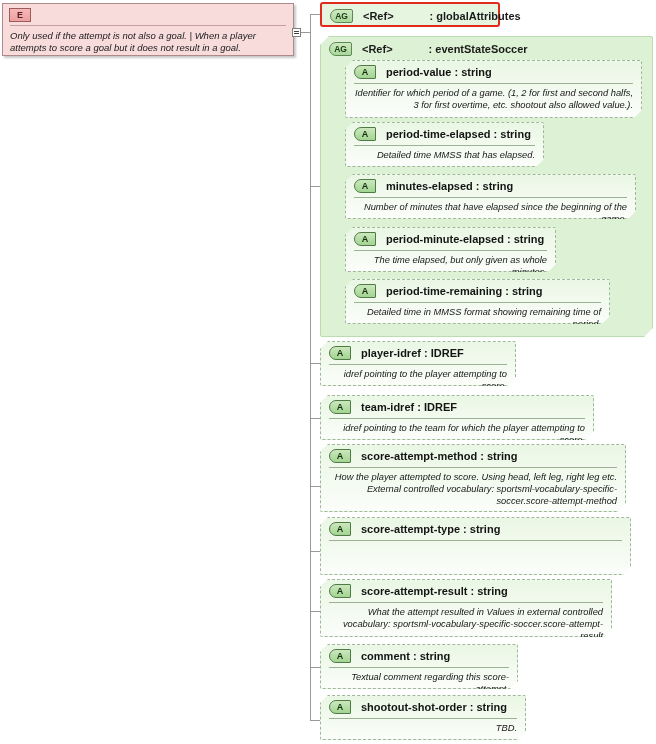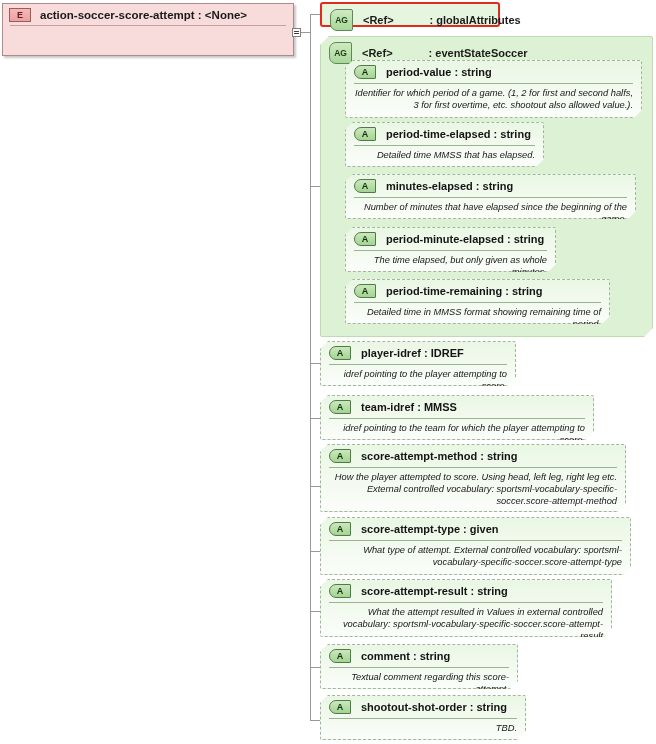--- a/index.html
+++ b/index.html
@@ -77,21 +77,21 @@
   .agbox.clipped{
     
     clip-path:polygon(9px 0, 100% 0, 100% calc(100% - 9px), calc(100% - 9px) 100%, 0 100%, 0 9px);
   }
   .agbox.selected{
     border:2px solid #e02b1c;
     border-radius:3px;
   }
   .ag-head{display:flex;align-items:center;padding:5px 7px 5px 8px;}
   .badge-ag{
-    width:23px;height:22px;
+    width:23px;height:14px;
     box-sizing:border-box;
     border:1px solid #5d8a52;
     border-radius:7px 2px 2px 7px;
     background:linear-gradient(to bottom,#cfeac2,#a9d79a);
     color:#20401a;
     font-size:8.5px;font-weight:bold;
     display:flex;align-items:center;justify-content:center;
     margin-right:10px;flex:0 0 auto;
   }
   .ag-ref{font-size:11px;font-weight:bold;color:#1a1a1a;white-space:nowrap;}
@@ -133,23 +133,23 @@
   }
 </style>
 </head>
 <body>
 
 <div class="canvas">
 
   <div class="ebox" style="left:2px;top:3px;width:292px;height:53px;">
     <div class="head">
       <div class="badge-e">E</div>
-      <div class="title">action-soccer-score-attempt : &lt;None&gt;</div>
     </div>
     <div class="sep"></div>
+    <div class="desc">Only used if the attempt is not also a goal. | When a player attempts to score a goal but it does not result in a goal.</div>
   </div>
 
   <div class="line hline" style="left:294px;top:32px;width:5px;"></div>
   <div class="expander" style="left:292px;top:28px;"></div>
 
   <div class="line hline" style="left:301px;top:32px;width:9px;"></div>
 
   <div class="line vline" style="left:310px;top:14px;height:706px;"></div>
 
   <div class="line hline" style="left:310px;top:14px;width:12px;"></div>
@@ -237,42 +237,41 @@
       <div class="badge-a">A</div>
       <div class="a-title">player-idref : IDREF</div>
     </div>
     <div class="a-sep"></div>
     <div class="a-desc">idref pointing to the player attempting to score.</div>
   </div>
 
   <div class="abox" style="left:320px;top:395px;width:274px;height:45px;">
     <div class="a-head">
       <div class="badge-a">A</div>
-      <div class="a-title">team-idref : MMSS</div>
+      <div class="a-title">team-idref : IDREF</div>
     </div>
     <div class="a-sep"></div>
     <div class="a-desc">idref pointing to the team for which the player attempting to score.</div>
   </div>
 
   <div class="abox" style="left:320px;top:444px;width:306px;height:68px;">
     <div class="a-head">
       <div class="badge-a">A</div>
       <div class="a-title">score-attempt-method : string</div>
     </div>
     <div class="a-sep"></div>
     <div class="a-desc">How the player attempted to score. Using head, left leg, right leg etc. External controlled vocabulary: sportsml-vocabulary-specific-soccer.score-attempt-method</div>
   </div>
 
   <div class="abox" style="left:320px;top:517px;width:311px;height:58px;">
     <div class="a-head">
       <div class="badge-a">A</div>
-      <div class="a-title">score-attempt-type : given</div>
-    </div>
-    <div class="a-sep"></div>
-    <div class="a-desc">What type of attempt. External controlled vocabulary: sportsml-vocabulary-specific-soccer.score-attempt-type</div>
+      <div class="a-title">score-attempt-type : string</div>
+    </div>
+    <div class="a-sep"></div>
   </div>
 
   <div class="abox" style="left:320px;top:579px;width:292px;height:58px;">
     <div class="a-head">
       <div class="badge-a">A</div>
       <div class="a-title">score-attempt-result : string</div>
     </div>
     <div class="a-sep"></div>
     <div class="a-desc">What the attempt resulted in Values in external controlled vocabulary: sportsml-vocabulary-specific-soccer.score-attempt-result</div>
   </div>

